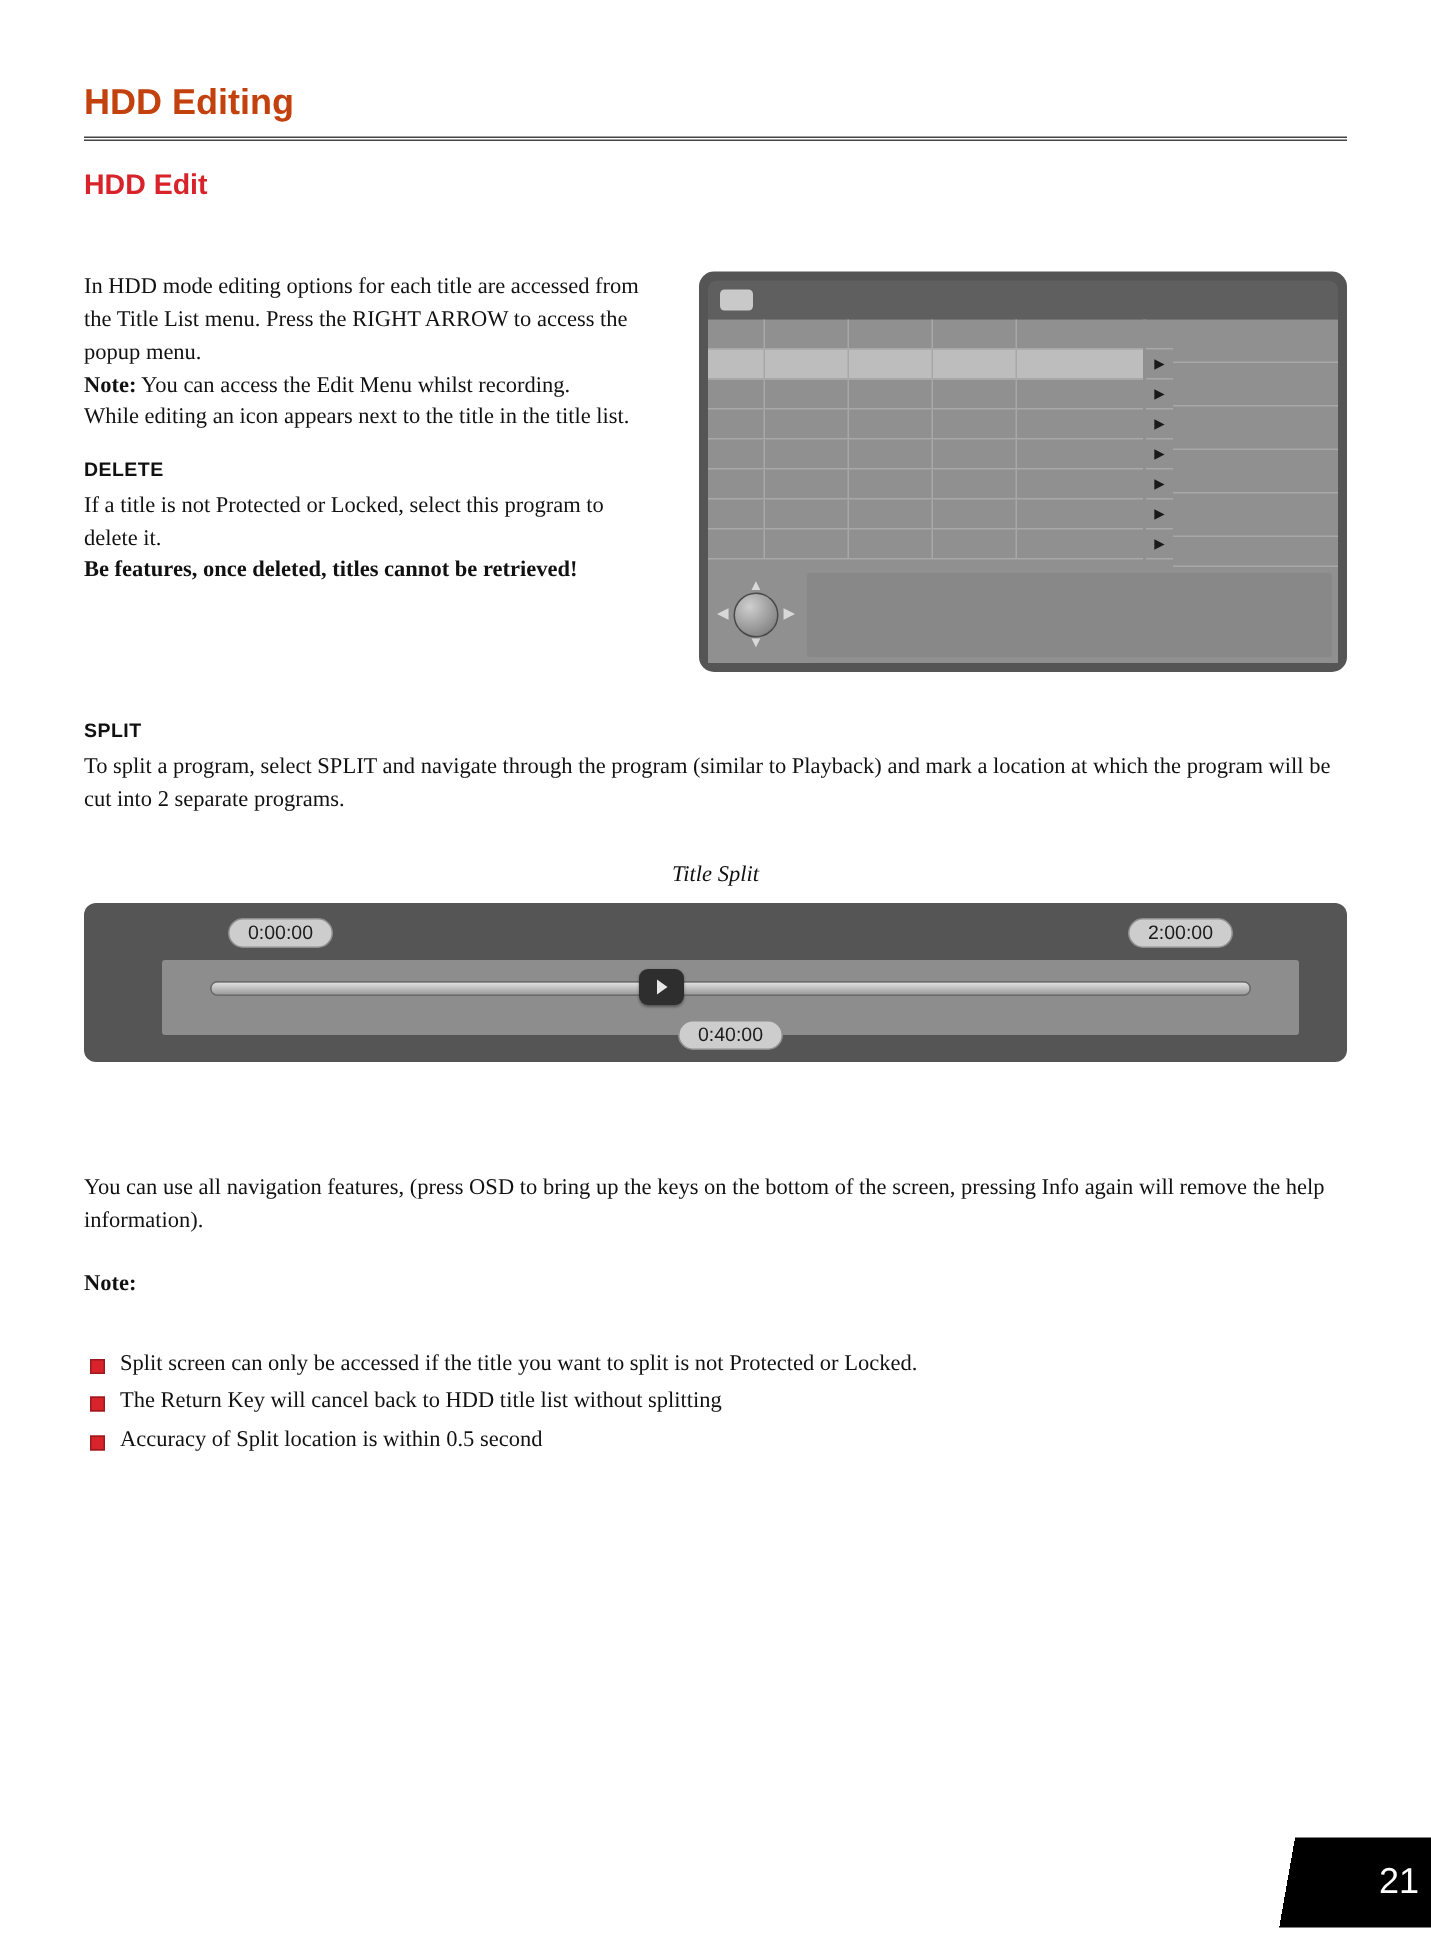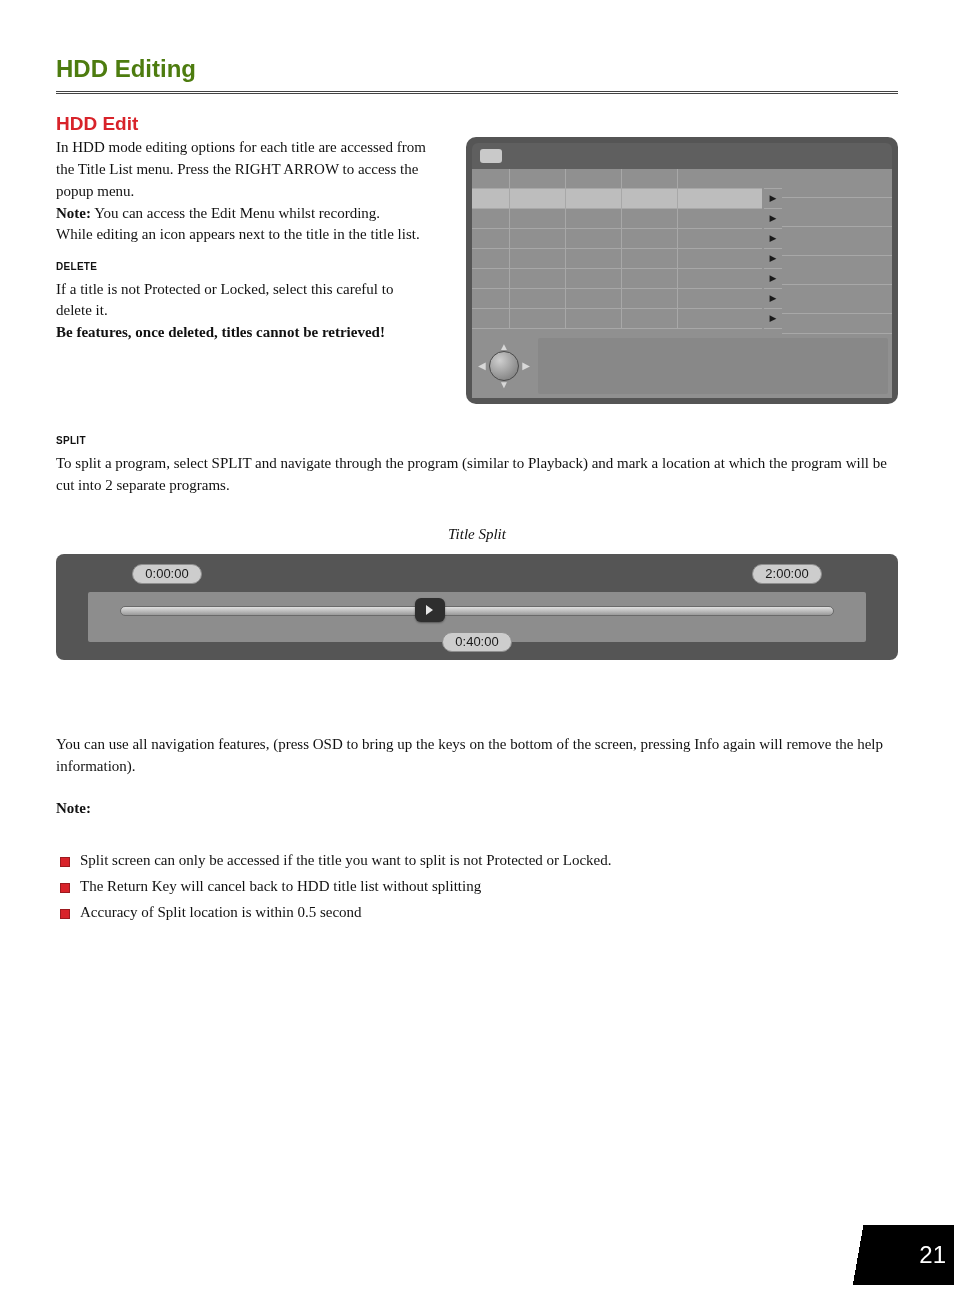--- a/index.html
+++ b/index.html
@@ -13,43 +13,44 @@
     font-size: 15px;
     line-height: 1.45;
   }
   .page {
     padding: 52px 56px 40px 56px;
   }
   .h1 {
     font-family: Arial, Helvetica, sans-serif;
     font-size: 24px;
     font-weight: 700;
-    color: #4d7c0f;
+    color: #c2410c;
     padding-bottom: 4px;
     border-bottom: 3px double #444;
     margin-bottom: 16px;
   }
   .h2 {
     font-family: Arial, Helvetica, sans-serif;
     font-size: 19px;
     font-weight: 700;
     color: #d8232a;
   }
   .h3 {
     font-family: Arial, Helvetica, sans-serif;
-    font-size: 10px;
+    font-size: 13px;
     font-weight: 700;
     color: #111;
     letter-spacing: 0.3px;
     margin-top: 14px;
     margin-bottom: 4px;
   }
   .intro-row {
     display: flex;
     gap: 38px;
+    margin-top: 44px;
   }
   .intro-left { flex: 1; }
   .intro-right { width: 432px; }
   .note-line .label { font-weight: 700; }
   .warn { font-weight: 700; }
 
   
   .tl-panel {
     background: #555; 
     border-radius: 10px;
@@ -135,20 +136,21 @@
     margin: 28px 0 8px;
   }
   .split-panel{
     background:#555;border-radius:8px;padding:10px 0 18px;
     position:relative;
     margin: 0 0 8px;
   }
   .split-inner{
     padding: 0 32px;
     position:relative;
+    margin-left:20px;
   }
   .pill{
     display:inline-flex;align-items:center;justify-content:center;
     background:#cdcdcd;border:1px solid #8e8e8e;border-radius:11px;
     font-family: Arial, sans-serif; font-size:13px;color:#1a1a1a;
     height:20px;min-width:70px;padding:0 12px;
   }
   .endcaps{
     display:flex;justify-content:space-between;
     padding:0 44px;
@@ -213,21 +215,21 @@
 
   <div class="intro-row">
     <div class="intro-left">
       <p>In HDD mode editing options for each title are accessed from the Title List menu. Press the RIGHT ARROW to access the popup menu.</p>
       <p class="note-line">
         <span class="label">Note:</span><span> You can access the Edit Menu whilst recording.</span>
       </p>
       <p>While editing an icon appears next to the title in the title list.</p>
 
       <div class="h3">DELETE</div>
-      <p>If a title is not Protected or Locked, select this careful to delete it.</p>
+      <p>If a title is not Protected or Locked, select this program to delete it.</p>
       <p class="warn">Be features, once deleted, titles cannot be retrieved!</p>
     </div>
 
     <div class="intro-right">
       <div class="tl-panel">
         <div class="tl-header">
           <div class="box"></div>
         </div>
         <div class="tl-body">
           <div class="tl-left">

